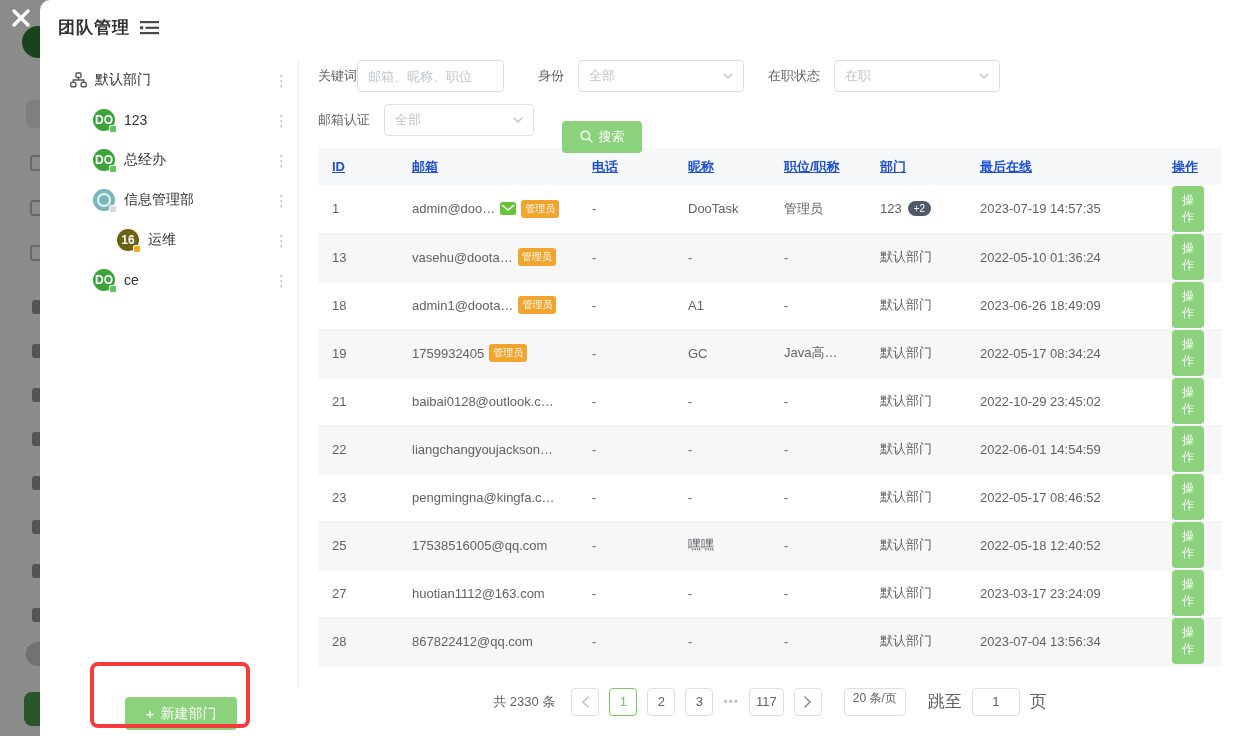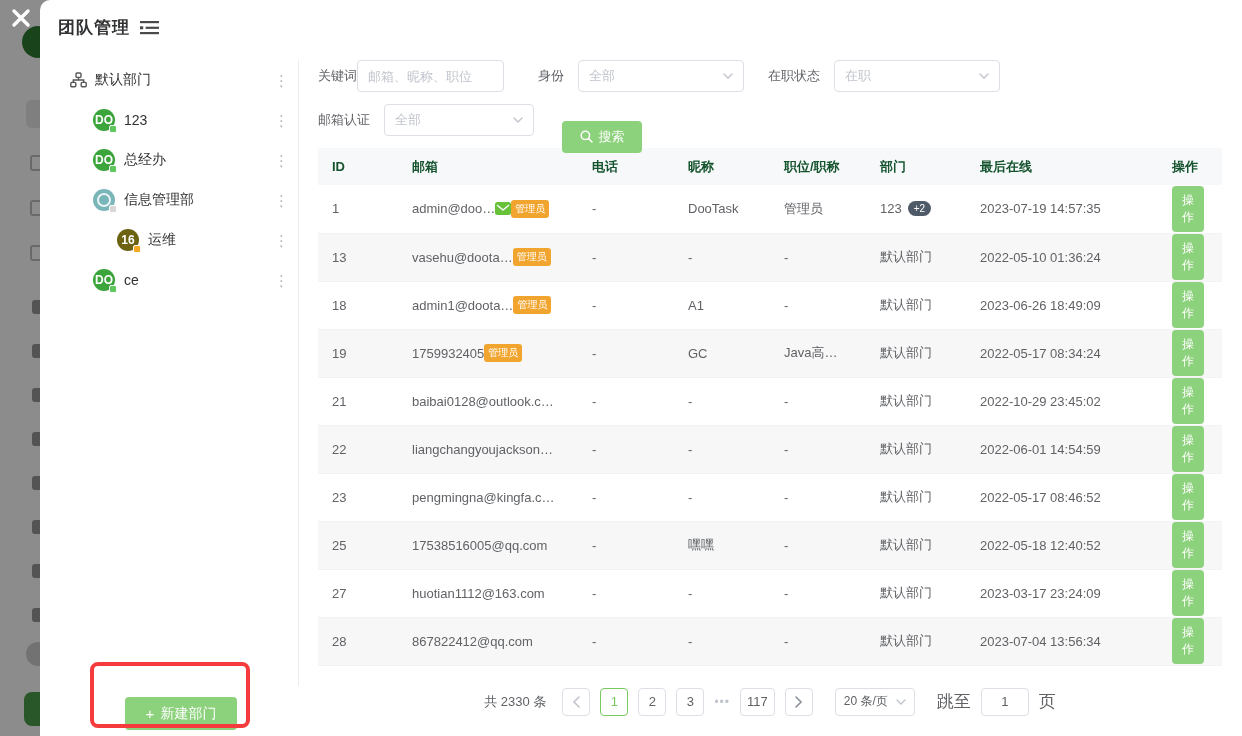--- a/index.html
+++ b/index.html
@@ -40,42 +40,42 @@
   .filter-row { display:flex; align-items:center; height:32px; margin-bottom:12px; }
   .f-label { font-size:13px; color:#606266; white-space:nowrap; }
   .f-input, .f-select { height:32px; border:1px solid #dcdfe6; border-radius:4px; background:#fff; font-size:13px; display:flex; align-items:center; padding:0 10px; color:#c0c4cc; }
   .f-input input { border:none; outline:none; width:100%; font-size:13px; color:#606266; font-family:inherit; }
   .f-input input::placeholder { color:#c0c4cc; }
   .f-select { justify-content:space-between; cursor:pointer; }
   .search-btn { height:32px; width:80px; background:#8CD17B; border:none; border-radius:4px; color:#fff; font-size:13px; display:flex; align-items:center; justify-content:center; gap:6px; cursor:pointer; font-family:inherit; }
 
   
   .table { width:904px; margin-top:10px; border-collapse:collapse; table-layout:fixed; }
-  .table th { background:#f7f8fa; height:37px; font-size:13px; color:#14532d; font-weight:600; text-align:left; padding-left:14px; }
+  .table th { background:#f7f8fa; height:37px; font-size:13px; color:#1d4ed8; font-weight:600; text-align:left; padding-left:14px;text-decoration:underline; }
   .table th.col-action, .table td.col-action { text-align:right; padding-right:24px; }
   .table td { height:48px; font-size:13px; color:#606266; padding-left:14px; }
   .table tr.stripe td { background:#f7f7f7; }
   .table tbody tr { border-bottom:1px solid #f1f2f4; }
-  .email-cell { display:flex; align-items:center; overflow:hidden;text-align:center; }
+  .email-cell { display:flex; align-items:center; gap:5px; overflow:hidden;text-align:center; }
   .email-text { white-space:nowrap; overflow:hidden; max-width:120px; }
   .email-text.wide { max-width:160px; }
   .badge-admin { background:#F2A52E; color:#fff; font-size:10px; padding:2px 4px; border-radius:3px; white-space:nowrap; flex:none; }
   .mail-ico { flex:none; display:flex; }
   .dept-cell { display:flex; align-items:center; gap:6px; }
   .badge-plus { background:#4E5A68; color:#fff; font-size:10px; padding:2px 6px; border-radius:999px; }
   .op-btn { background:#8CD17B; border:none; border-radius:4px; color:#fff; font-size:12px; padding:6px 10px; cursor:pointer; font-family:inherit; }
 
   
   .pagination { display:flex; align-items:center; justify-content:center; gap:10px; margin-top:22px; }
   .pg-total { font-size:13px; color:#606266; margin-right:6px; }
   .pg-btn { min-width:28px; height:28px; border:1px solid #dcdfe6; border-radius:4px; background:#fff; color:#606266; font-size:13px; display:flex; align-items:center; justify-content:center; cursor:pointer; padding:0 6px; font-family:inherit; }
   .pg-btn.active { border-color:#7AC862; color:#7AC862; }
   .pg-btn.disabled { color:#c0c4cc; cursor:default; }
   .pg-ellipsis { color:#c0c4cc; font-size:12px; letter-spacing:1px; }
-  .pg-select { height:28px; border:1px solid #dcdfe6; border-radius:4px; display:flex; align-items:center; gap:8px; padding:1px 8px; font-size:12px; color:#606266; cursor:pointer; }
+  .pg-select { height:28px; border:1px solid #dcdfe6; border-radius:4px; display:flex; align-items:center; gap:8px; padding:1px 8px; font-size:12px; color:#606266; cursor:pointer;flex-direction:column; }
   .pg-jump { font-size:17px; color:#606266; }
   .pg-input { width:48px; height:28px; border:1px solid #dcdfe6; border-radius:4px; text-align:center; font-size:13px; color:#606266; outline:none; font-family:inherit; }
 </style>
 </head>
 <body>
 
 <div class="stage">
 
   <div class="underlay">
     <div class="u-shape" style="left:22px;top:26px;width:32px;height:32px;border-radius:50%;background:#2e7d32;"></div>

